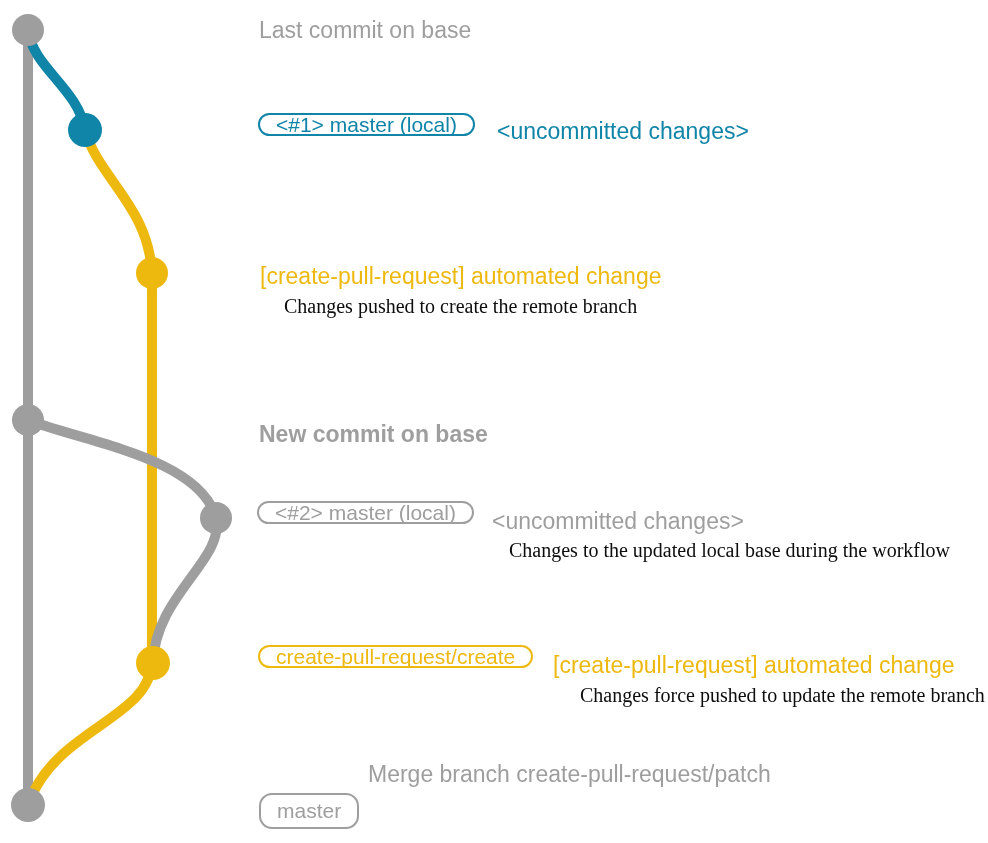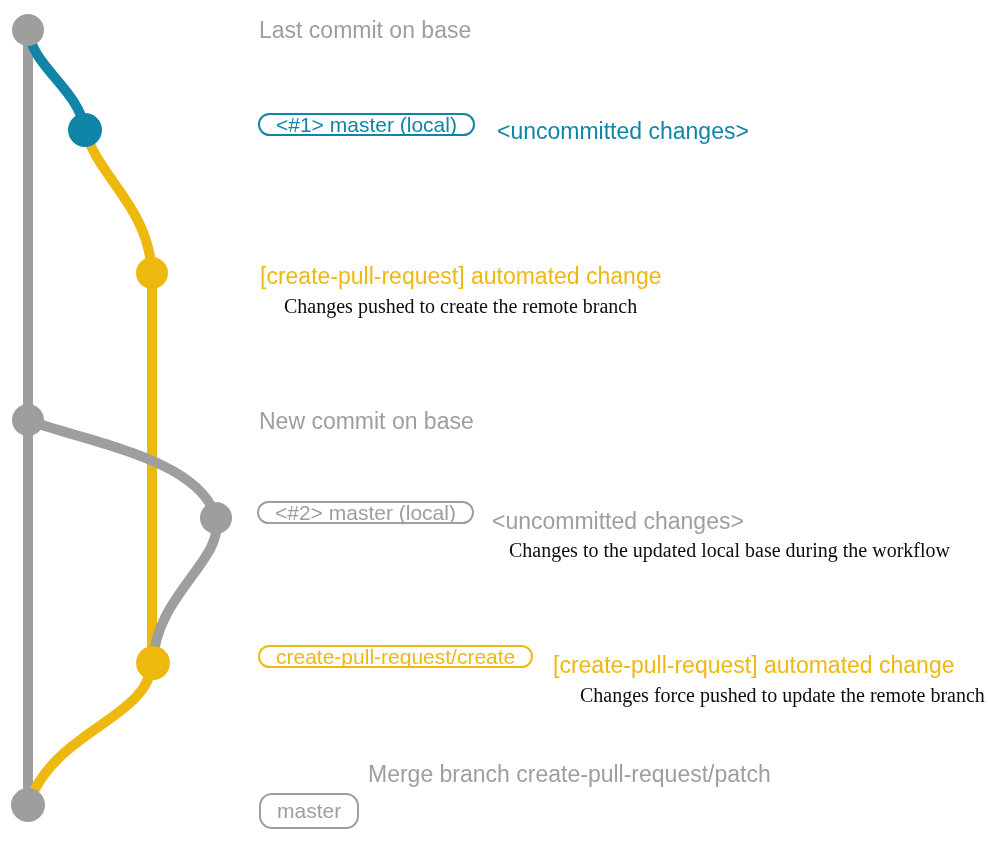--- a/index.html
+++ b/index.html
@@ -61,21 +61,21 @@
   <div class="abs title" style="left:259px;top:17px;">Last commit on base</div>
 
   <div class="abs badge blue" style="left:258px;top:113px;">
     <span>&lt;#1&gt; master (local)</span>
   </div>
   <div class="abs note blue" style="left:497px;top:118px;">&lt;uncommitted changes&gt;</div>
 
   <div class="abs note yellow" style="left:260px;top:263px;">[create-pull-request] automated change</div>
   <div class="abs desc" style="left:272px;top:295px;margin-left:12px;">Changes pushed to create the remote branch</div>
 
-  <div class="abs title" style="left:259px;top:408px;">New commit on base</div>
+  <div class="abs title" style="left:259px;top:421px;font-weight:bold;">New commit on base</div>
 
   <div class="abs badge gray" style="left:257px;top:501px;">
     <span>&lt;#2&gt; master (local)</span>
   </div>
   <div class="abs note gray" style="left:492px;top:508px;">&lt;uncommitted changes&gt;</div>
   <div class="abs desc" style="left:509px;top:539px;">Changes to the updated local base during the workflow</div>
 
   <div class="abs badge yellow" style="left:258px;top:645px;">
     <span>create-pull-request/create</span>
   </div>

